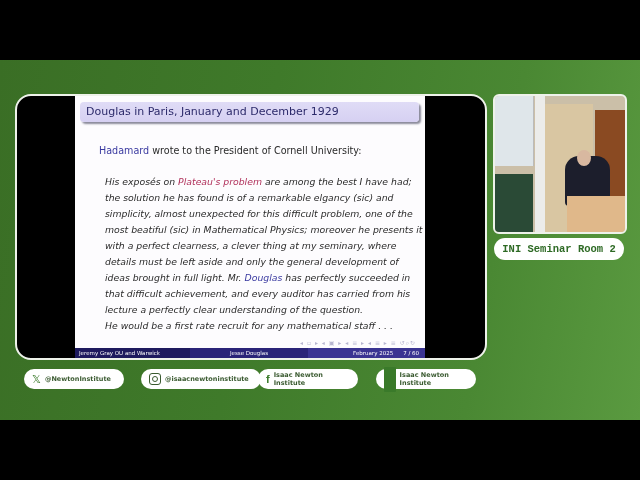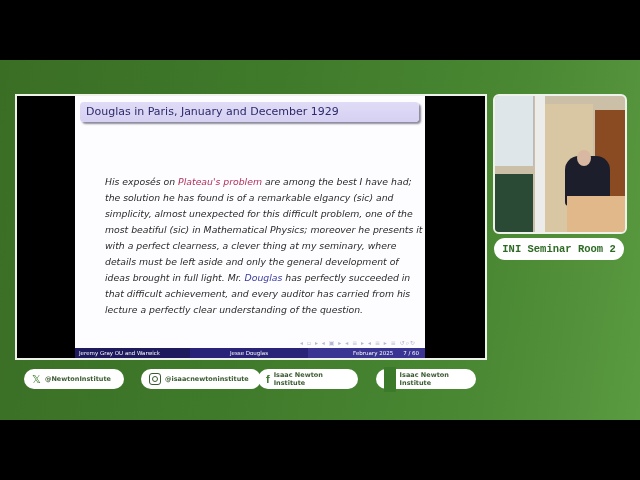--- a/index.html
+++ b/index.html
@@ -9,21 +9,21 @@
     font-family:"DejaVu Sans", sans-serif;
   }
   .bar-top { position:absolute; left:0; top:0; width:640px; height:60px; background:#000; }
   .bar-bottom { position:absolute; left:0; top:420px; width:640px; height:60px; background:#000; }
   .green {
     position:absolute; left:0; top:60px; width:640px; height:360px;
     background:linear-gradient(100deg,#3a6e25 0%,#3f7a2a 40%,#4a8833 75%,#5a9a40 100%);
   }
   .slide-frame {
     position:absolute; left:15px; top:94px; width:468px; height:262px;
-    border:2px solid #eef2ea; border-radius:0; background:#000; overflow:hidden;
+    border:2px solid #eef2ea; border-radius:16px; background:#000; overflow:hidden;
   }
   .slide {
     position:absolute; left:58px; top:0; width:350px; height:262px;
     background:#fdfcfe;
   }
   .slide-title {
     position:absolute; left:5px; top:6px; width:333px; height:20px;
     background:linear-gradient(#e0dcf6,#d6d0f2);
     border-radius:4px;
     box-shadow:2px 2px 2px #8a8a9a;
@@ -80,22 +80,26 @@
 </style>
 </head>
 <body>
 
 <div class="bar-top"></div>
 <div class="green"></div>
 
 <div class="slide-frame">
   <div class="slide">
     <div class="slide-title">Douglas in Paris, January and December 1929</div>
+    <div class="slide-intro">
+      <span class="hl-blue">Hadamard</span><span> wrote to the President of Cornell University:</span>
+    </div>
     <div class="quote">
       <span>His exposés on </span><span class="hl-red">Plateau's problem</span><span> are among the best I have had; the solution he has found is of a remarkable elgancy (sic) and simplicity, almost unexpected for this difficult problem, one of the most beatiful (sic) in Mathematical Physics; moreover he presents it with a perfect clearness, a clever thing at my seminary, where details must be left aside and only the general development of ideas brought in full light. Mr. </span><span class="hl-blue">Douglas</span><span> has perfectly succeeded in that difficult achievement, and every auditor has carried from his lecture a perfectly clear understanding of the question.</span><br>
+      <span>He would be a first rate recruit for any mathematical staff . . .</span>
     </div>
     <div class="nav-symbols">◂ ▫ ▸ ◂ ▣ ▸ ◂ ≡ ▸ ◂ ≡ ▸ ≡ ↺⌕↻</div>
   </div>
   <div class="footer">
     <div class="f1">Jeremy Gray  OU and Warwick</div>
     <div class="f2">Jesse Douglas</div>
     <div class="f3">
       <span>February 2025</span>
       <span>7 / 60</span>
     </div>

